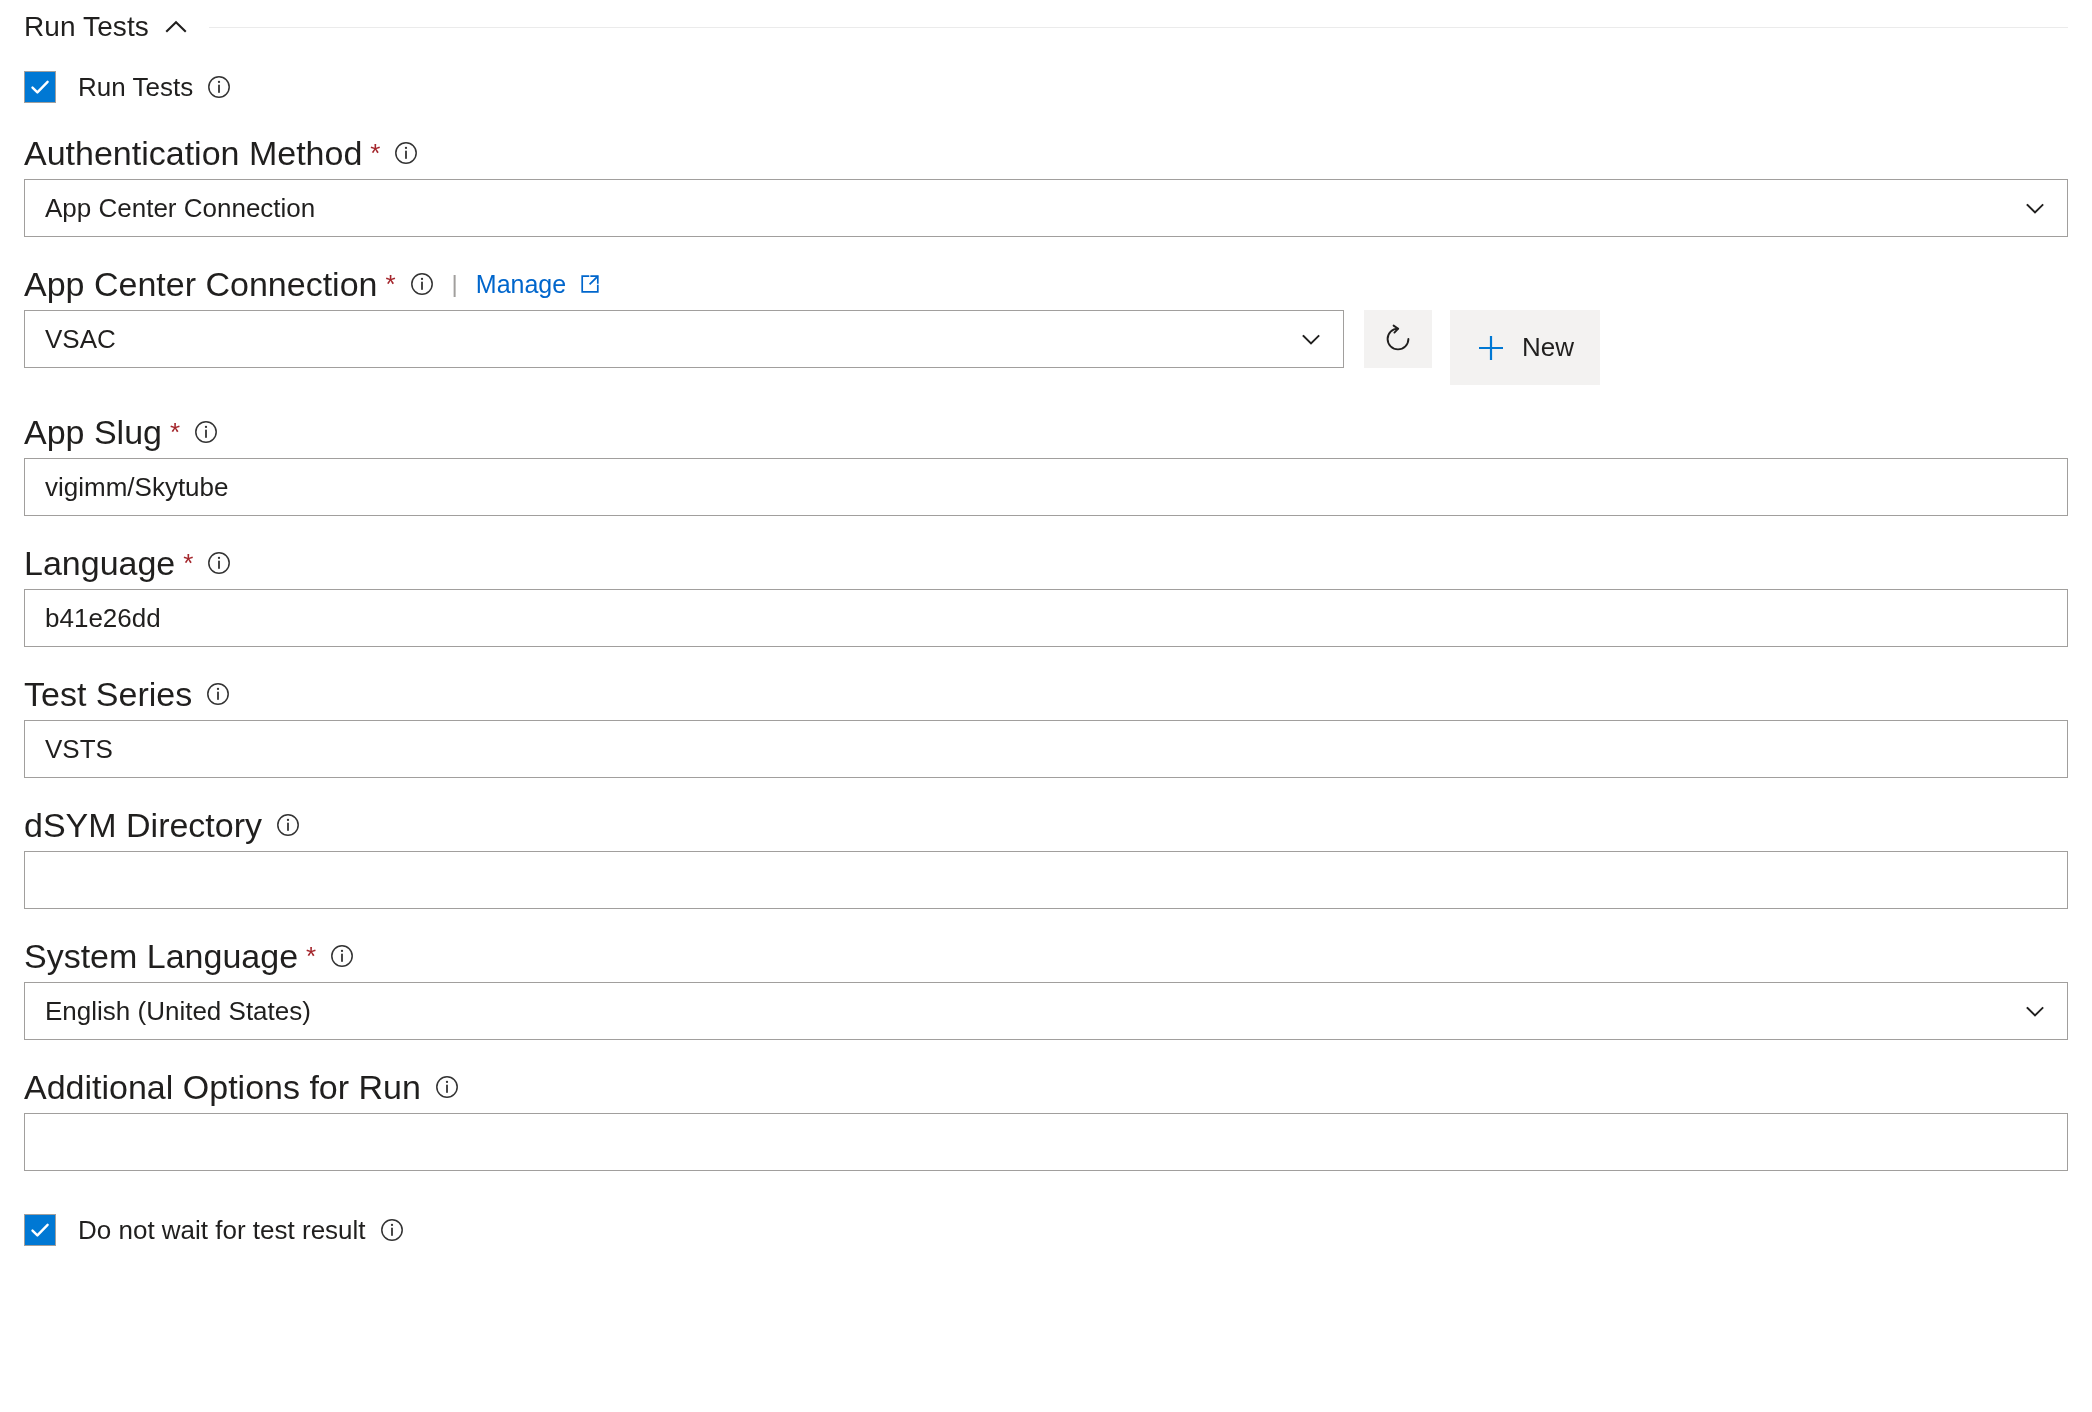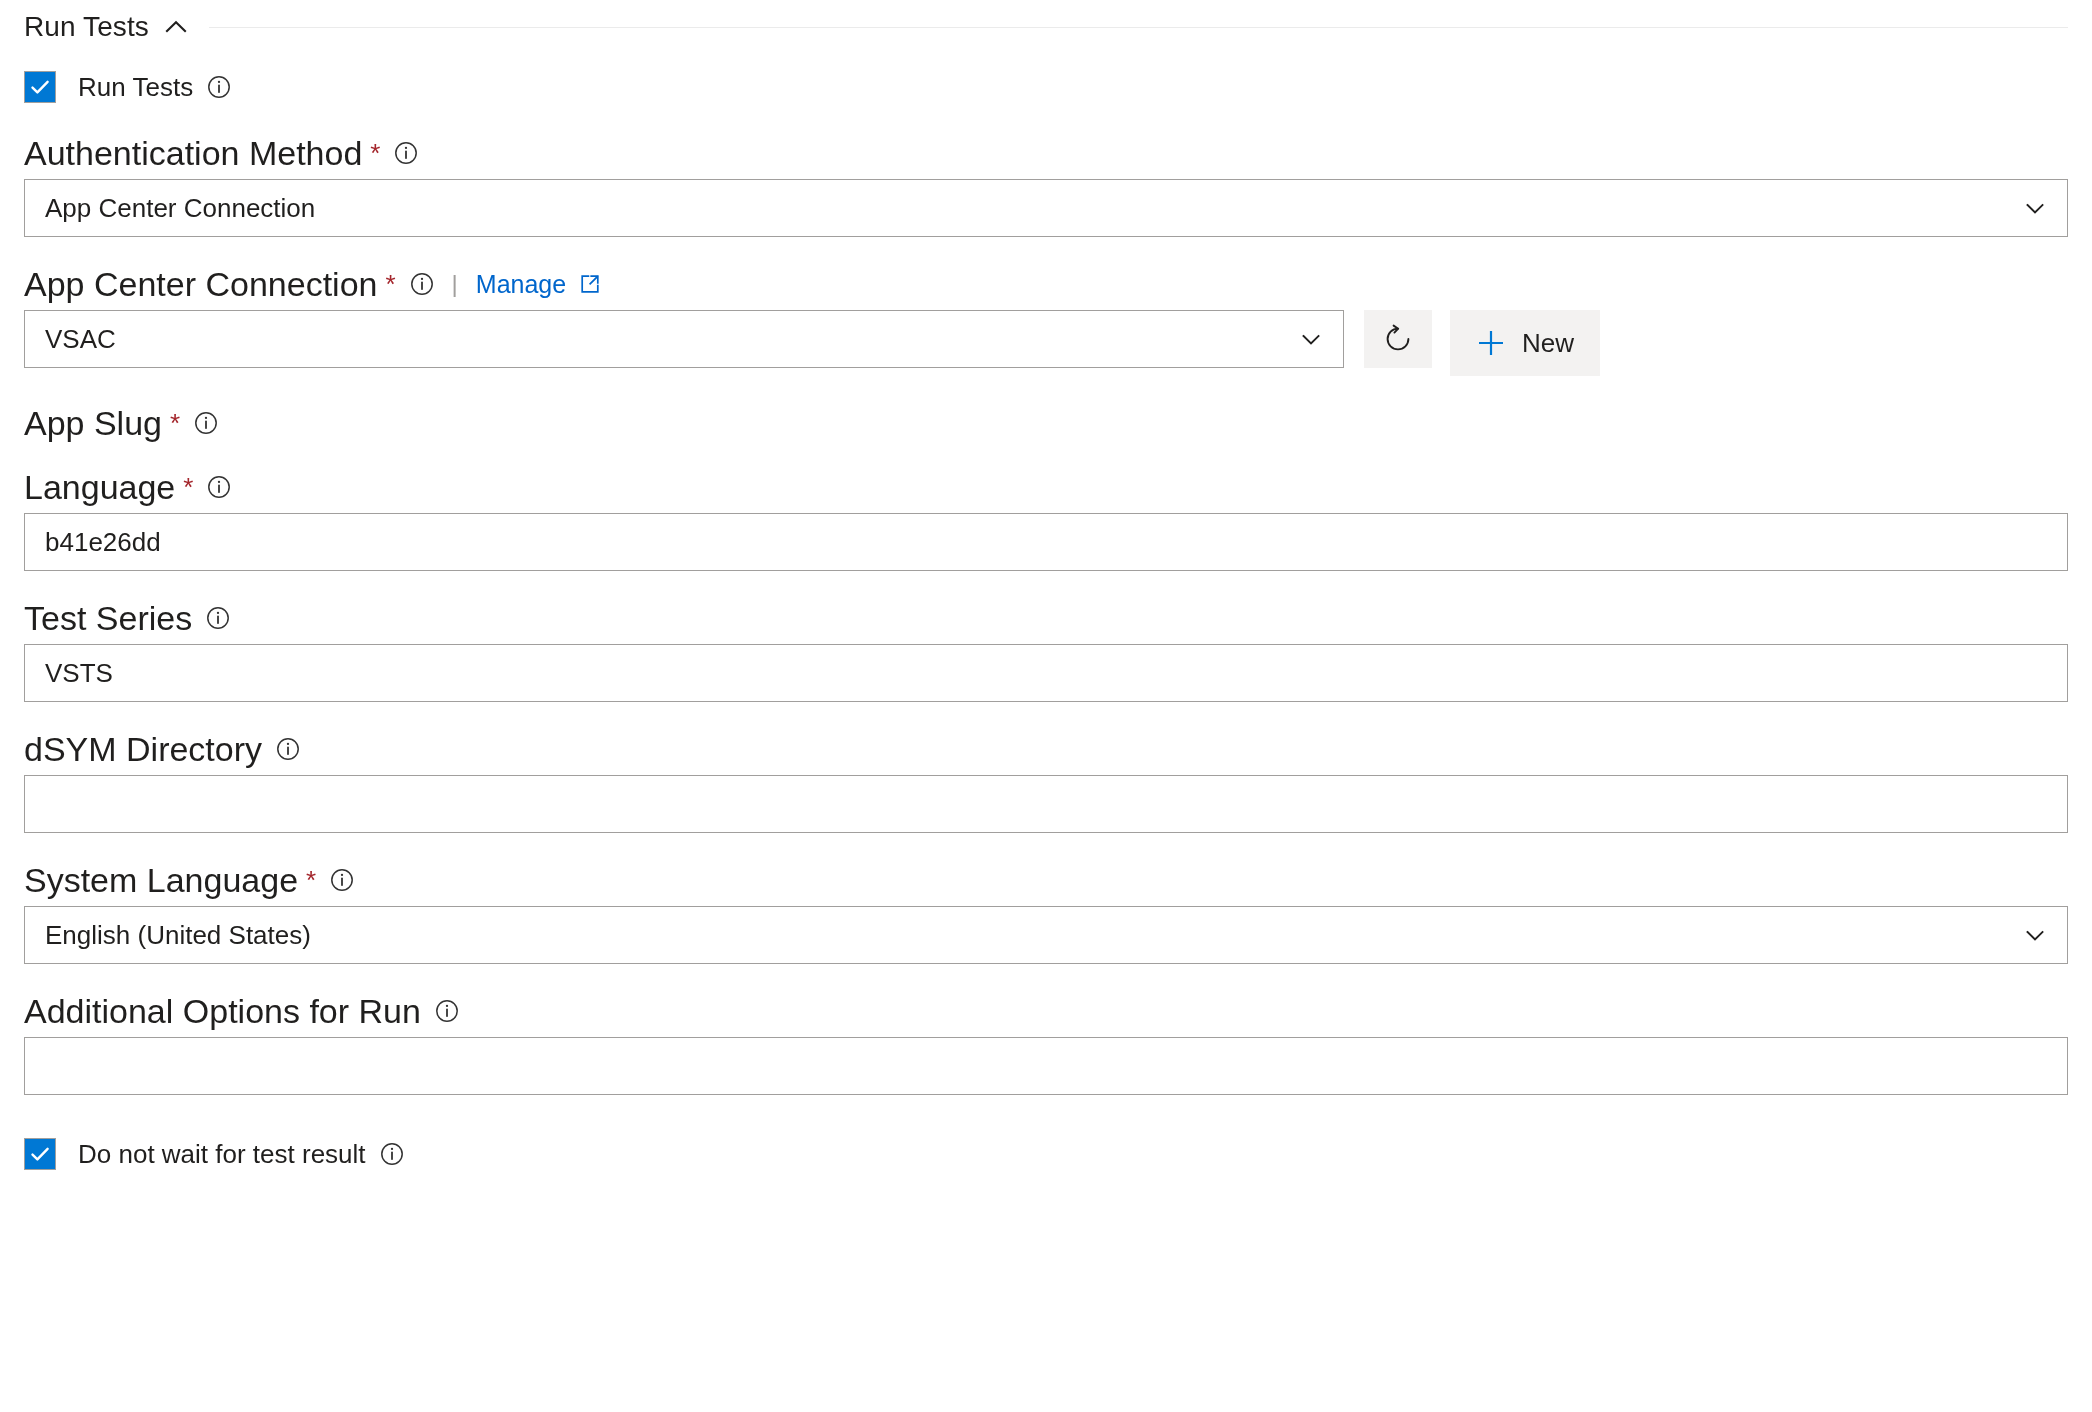--- a/index.html
+++ b/index.html
@@ -106,21 +106,21 @@
 
   .conn-dropdown { flex: 0 0 1320px; }
   .btn-refresh {
     flex: 0 0 68px; height: 58px; margin-left: 20px;
     background: #f3f2f1; border: none;
     display: inline-flex; align-items: center; justify-content: center;
     cursor: pointer;
   }
   .btn-refresh svg { display: block; }
   .btn-new {
-    flex: 0 0 auto; height: 66px; margin-left: 18px;
+    flex: 0 0 auto; height: 75px; margin-left: 18px;
     background: #f3f2f1; border: none;
     display: inline-flex; align-items: center; justify-content: center;
     padding: 0 26px; cursor: pointer;
   }
   .plus-icon {
     width: 30px; height: 30px; margin-right: 16px;
     display: inline-flex; align-items: center; justify-content: center;
   }
   .plus-icon svg { display: block; }
   .btn-new-label { font-size: 26px; color: #201f1e; white-space: nowrap; }
@@ -236,20 +236,25 @@
       <span class="field-label">App Slug</span>
       <span class="req-star">*</span>
       <span class="info-icon">
         <svg width="24" height="24" viewBox="0 0 24 24" aria-hidden="true">
           <circle cx="12" cy="12" r="10.2" fill="none" stroke="#333333" stroke-width="1.5"></circle>
           <circle cx="12" cy="6.9" r="1.15" fill="#333333"></circle>
           <rect x="11.1" y="9.7" width="1.8" height="8.1" fill="#333333"></rect>
         </svg>
       </span>
     </div>
+    <div class="control-row">
+      <div class="textbox">
+        <span>vigimm/Skytube</span>
+      </div>
+    </div>
   </div>
 
   <div class="field">
     <div class="field-label-row">
       <span class="field-label">Language</span>
       <span class="req-star">*</span>
       <span class="info-icon">
         <svg width="24" height="24" viewBox="0 0 24 24" aria-hidden="true">
           <circle cx="12" cy="12" r="10.2" fill="none" stroke="#333333" stroke-width="1.5"></circle>
           <circle cx="12" cy="6.9" r="1.15" fill="#333333"></circle>

